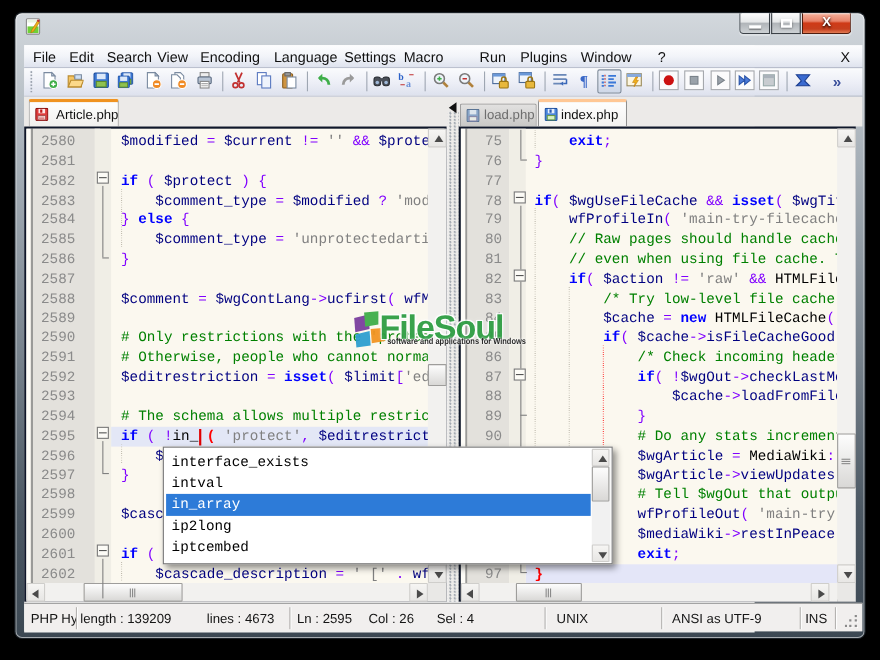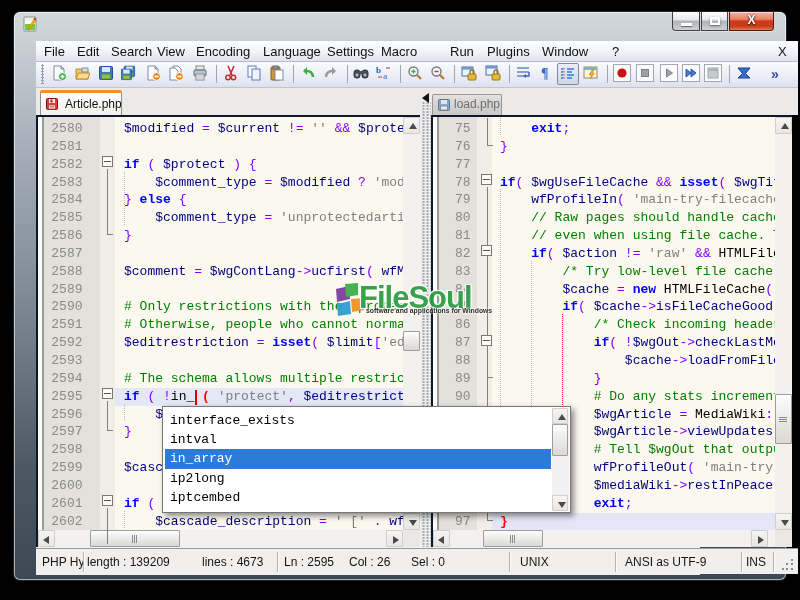--- a/index.html
+++ b/index.html
@@ -29,21 +29,21 @@
  border:1px solid #3c4248;border-top:none;}
 #wcls{left:715px;width:45px;border-radius:0 0 4px 0;
  background:linear-gradient(180deg,#f6b29d 0,#e8836a 40%,#cf3a17 50%,#c63f1e 80%,#e27a52 100%);
  border:1px solid #501c0d;border-top:none;color:#fff;font-weight:bold;
  font-size:12px;text-align:center;line-height:16px;text-shadow:0 1px 2px rgba(0,0,0,.7),0 0 2px rgba(80,10,0,.8);}
 #wmin i{position:absolute;left:8px;top:11px;width:11px;height:3px;background:#fff;
  box-shadow:0 1px 1px rgba(0,0,0,.5);}
 #wmax i{position:absolute;left:8px;top:5px;width:10px;height:8px;border:2px solid #fff;
  box-shadow:0 1px 2px rgba(0,0,0,.5);}
 
-#client{position:absolute;left:22px;top:29px;width:664px;height:534px;background:#f0f0f0;}
+#client{position:absolute;left:8px;top:29px;width:664px;height:534px;background:#f0f0f0;}
 #menubar{position:absolute;left:0;top:0;width:762px;height:21px;
  background:linear-gradient(180deg,#fdfdfe 0,#f2f4f9 50%,#dfe3ee 100%);
  border-bottom:1px solid #b6bccb;font-size:13px;color:#101010;}
 #menubar span{position:absolute;top:3px;}
 #toolbar{position:absolute;left:0;top:21px;width:762px;height:26px;
  background:linear-gradient(180deg,#fafbfd 0,#eceef6 55%,#dde1ed 100%);
  border-bottom:1px solid #bfc4d2;}
 .tsep{position:absolute;top:3px;width:1px;height:18px;background:#9ea6b2;}
 .grip{position:absolute;left:5px;top:2px;width:3px;height:20px;
  background-image:radial-gradient(circle at 1.5px 1.5px,#98a0ac 1px,transparent 1.2px);
@@ -337,20 +337,29 @@
           <div class="lbl">Article.php</div>
         </div>
    <div class="tab" id="tabL">
           <div class="flop" style="left:5px;top:4px"><svg width="12" height="12" viewBox="0 0 12 12">
               <rect x=".5" y=".5" width="11" height="11" rx="1" fill="#8aa6c8" stroke="#5a7494"></rect>
               <rect x="3" y="1" width="6" height="4" fill="#dde6ee"></rect>
               <rect x="2.5" y="7" width="7" height="4" fill="#e8ece6" stroke="#88a"></rect>
             </svg></div>
           <div class="lbl">load.php</div>
         </div>
+   <div class="tab" id="tabI">
+          <div class="flop" style="left:5px;top:5px"><svg width="12" height="12" viewBox="0 0 12 12">
+              <rect x=".5" y=".5" width="11" height="11" rx="1" fill="#4a86dc" stroke="#1d4fa0"></rect>
+              <rect x="3" y="1" width="6" height="4" fill="#e4eefc"></rect>
+              <rect x="4.5" y="1.5" width="2" height="3" fill="#2a5ab0"></rect>
+              <rect x="2.5" y="7" width="7" height="4" fill="#d6f0c0" stroke="#6a9a4a"></rect>
+            </svg></div>
+          <div class="lbl">index.php</div>
+        </div>
    <div class="ebox" id="eL">
      <div id="curline"></div>
      <div class="wstrip"></div>
           <div class="gline"></div>
      <div class="nmarg"></div>
           <div class="fmarg"></div>
      <div class="nums">
             <div class="cr">2580</div>
 <div class="cr">2581</div>
 <div class="cr">2582</div>
@@ -520,21 +529,21 @@
 <div class="ig" style="left:463.5px;top:101.40px;height:321.30px"></div>
 <div class="ig" style="left:494.7px;top:172.80px;height:249.90px"></div>
 <div class="igr" style="left:526px;top:226.35px;height:196.35px"></div>
   </div>
   <div id="status">
         <span style="left:6px">PHP Hy</span>
 <span style="left:51px">length : 139209</span>
 <span style="left:166px">lines : 4673</span>
 <span style="left:248px">Ln : 2595</span>
 <span style="left:313px">Col : 26</span>
-<span style="left:375px">Sel : 0</span>
+<span style="left:375px">Sel : 4</span>
 <span style="left:484px">UNIX</span>
 <span style="left:589px">ANSI as UTF-9</span>
 <span style="left:710px">INS</span>
 <div class="ssep" style="left:47px"></div>
 <div class="ssep" style="left:241px"></div>
 <div class="ssep" style="left:473px"></div>
 <div class="ssep" style="left:579px"></div>
 <div class="ssep" style="left:705px"></div>
 <div class="ssep" style="left:737px"></div>
 <svg id="rgrip" width="13" height="13">

